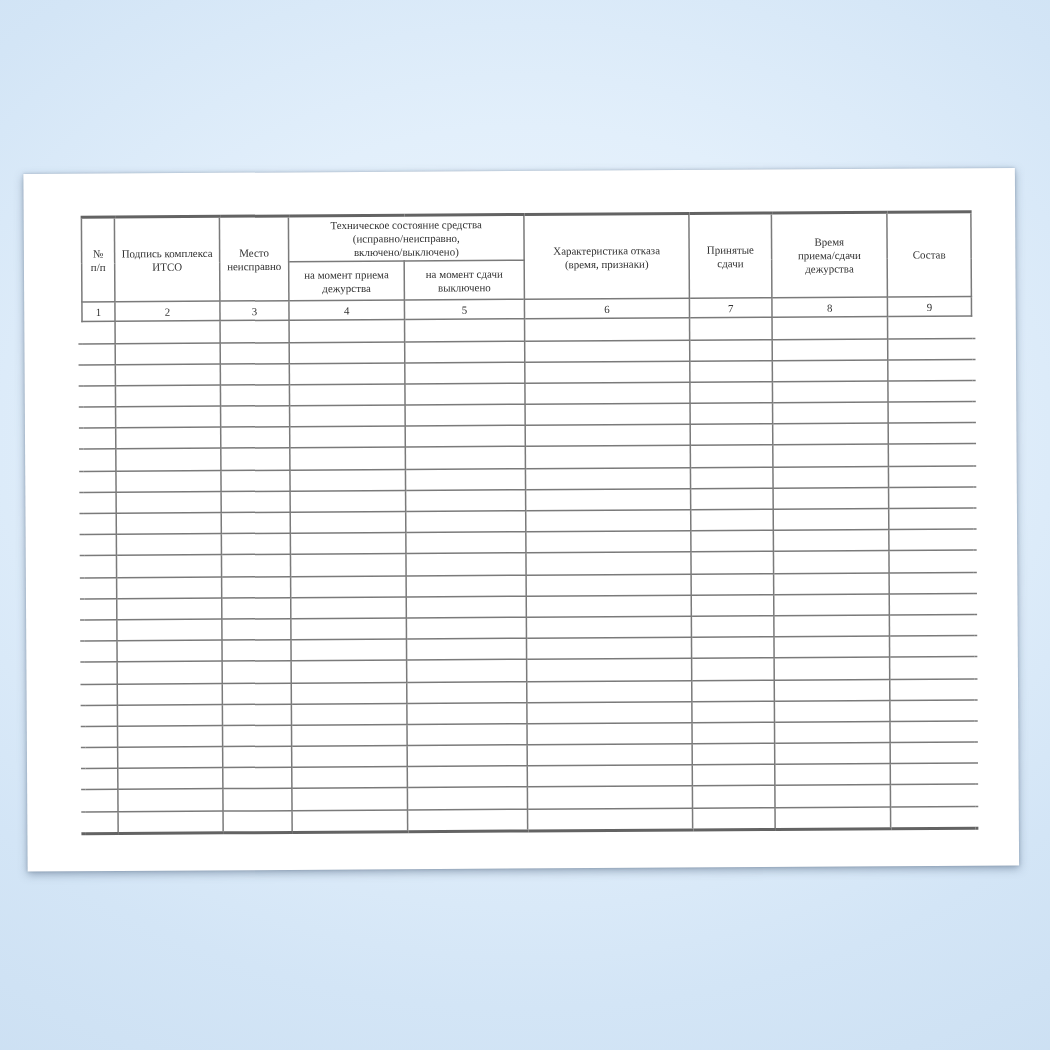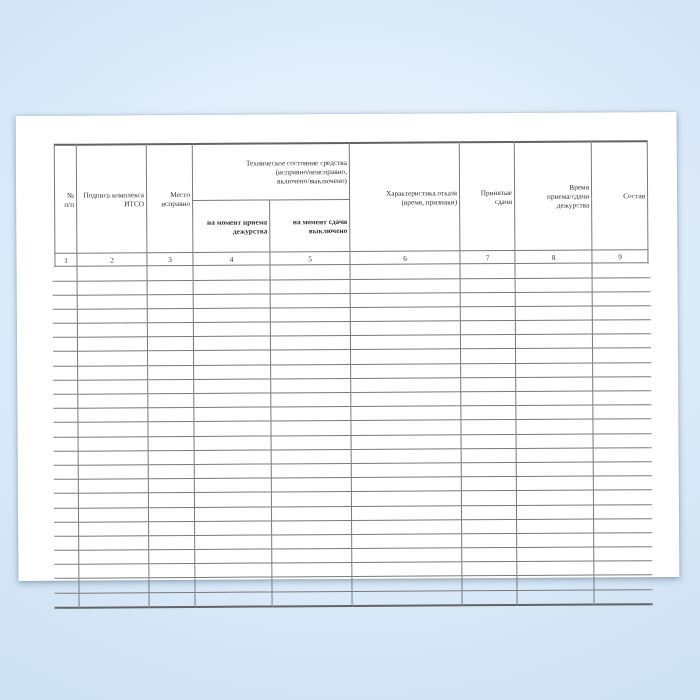--- a/index.html
+++ b/index.html
@@ -14,26 +14,26 @@
     box-shadow:0 2px 6px rgba(80,100,125,.5), 0 0 2px rgba(80,100,125,.35);
     transform:rotate(-0.35deg);
   }
   table.journal{
     position:absolute;left:38px;top:28px;width:593px;
     border-collapse:collapse;table-layout:fixed;
     color:#333333;
   }
   table.journal th{
     font-weight:normal;font-size:7.3px;line-height:1.25;
-    white-space:pre-line;text-align:right;vertical-align:middle;
-    padding:14px 2px;border:1px solid #7a7a7a;
+    white-space:pre-line;text-align:center;vertical-align:middle;
+    padding:1px 2px;border:1px solid #7a7a7a;
   }
   thead tr:first-child th{border-top:2px solid #636363;}
   tr.hrow1 th{height:26px;}
-  tr.hrow2 th{height:23px;font-weight:bold;}
+  tr.hrow2 th{height:23px;}
   tr.numrow td{
     height:10px;font-size:7.3px;line-height:1;text-align:center;
     padding:1px 0;border:1px solid #7a7a7a;
   }
   tbody td{
     height:13.2px;padding:0;border:1px solid #7a7a7a;position:relative;
   }
   
   tbody td:first-child{border-left:none;}
   tbody td:last-child{border-right:none;}
@@ -65,21 +65,21 @@
           <col style="width: 77px;">
           <col style="width: 56px;">
       </colgroup>
       <thead>
         <tr class="hrow1">
           <th rowspan="2">№
 п/п</th>
           <th rowspan="2">Подпись комплекса
 ИТСО</th>
           <th rowspan="2">Место
-исправно</th>
+неисправно</th>
           <th colspan="2">Техническое состояние средства
 (исправно/неисправно,
 включено/выключено)</th>
           <th rowspan="2">Характеристика отказа
 (время, признаки)</th>
           <th rowspan="2">Принятые
 сдачи</th>
           <th rowspan="2">Время
 приема/сдачи
 дежурства</th>

